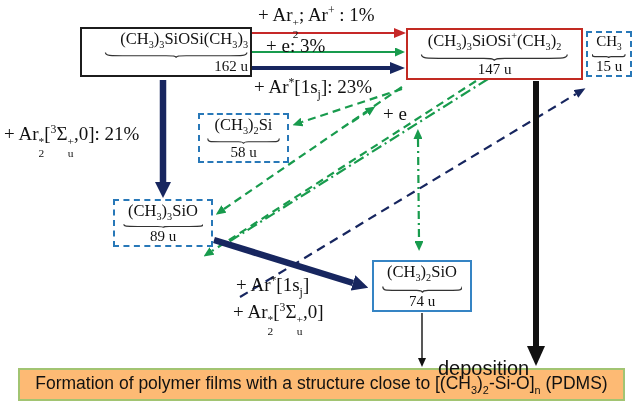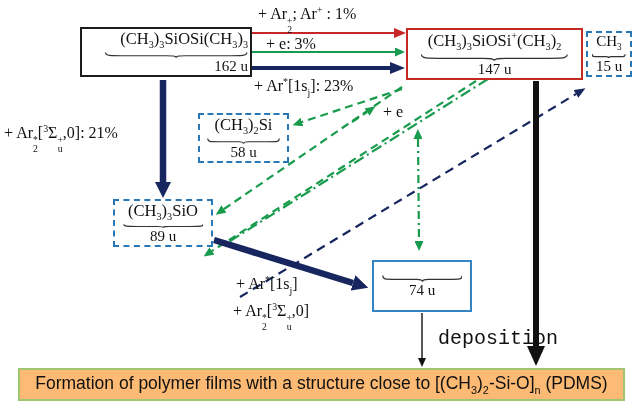--- a/index.html
+++ b/index.html
@@ -11,22 +11,22 @@
         padding:1px 2px;}
   .b-solid-black{border:2px solid #1c1c1c;}
   .b-solid-red{border:2px solid #c22a22;}
   .b-solid-blue{border:2px solid #3584c4;}
   .b-dash-blue{border:2px dashed #2878b8;}
   .b-solid-green{border:2px solid #a2c472;}
   .formula{font-size:16.5px;line-height:1.05;white-space:nowrap;}
   .formula.small{font-size:15px;}
   .brace{display:block;width:88%;height:7px;margin-top:1px;}
   .mass{font-size:15px;line-height:1;margin-top:1px;}
-  .lbl{position:absolute;z-index:3;font-size:16px;line-height:1.15;white-space:nowrap;color:#111;}
-  .sans{font-family:Liberation Mono, monospace;}
+  .lbl{position:absolute;z-index:3;font-size:19px;line-height:1.15;white-space:nowrap;color:#111;}
+  .sans{font-family:Liberation Sans, sans-serif;margin-top:30px;}
   sub,sup{font-size:0.62em;}
   .ss{display:inline-flex;flex-direction:column;font-size:0.6em;line-height:1.0;
       vertical-align:-0.45em;}
   .ss span{display:block;text-align:center;}
   #result-box{position:absolute;left:18px;top:368px;width:607px;height:33px;z-index:2;
       background:#fdba74;box-sizing:border-box;display:flex;align-items:center;justify-content:center;
       font-family:"Liberation Sans",sans-serif;font-size:17.5px;white-space:nowrap;}
   #lbl-deposition{font-size:20px;}
 </style>
 </head>
@@ -115,20 +115,21 @@
   <div class="mbox b-dash-blue" style="left:113px;top:199px;width:100px;height:48px;">
     <span class="formula">(CH<sub>3</sub>)<sub>3</sub>SiO</span>
     <svg class="brace" viewBox="0 0 100 12" preserveAspectRatio="none">
       <path d="M1,1 C1,7.5 3,7.5 18,7.5 L43,7.5 C48,7.5 50,8 50,11.5 C50,8 52,7.5 57,7.5 L82,7.5 C97,7.5 99,7.5 99,1" fill="none" stroke="#333" stroke-width="1.2" vector-effect="non-scaling-stroke"></path>
     </svg>
     <span class="mass">89 u</span>
   </div>
 
 
   <div class="mbox b-solid-blue" style="left:372px;top:260px;width:100px;height:52px;">
+    <span class="formula">(CH<sub>3</sub>)<sub>2</sub>SiO</span>
     <svg class="brace" viewBox="0 0 100 12" preserveAspectRatio="none">
       <path d="M1,1 C1,7.5 3,7.5 18,7.5 L43,7.5 C48,7.5 50,8 50,11.5 C50,8 52,7.5 57,7.5 L82,7.5 C97,7.5 99,7.5 99,1" fill="none" stroke="#333" stroke-width="1.2" vector-effect="non-scaling-stroke"></path>
     </svg>
     <span class="mass">74 u</span>
   </div>
 
   <div class="lbl" style="left:258px;top:4px;">+ Ar<span class="ss">
         <span>+</span>
         <span>2</span>
       </span>; Ar<sup>+</sup> : 1%</div>

